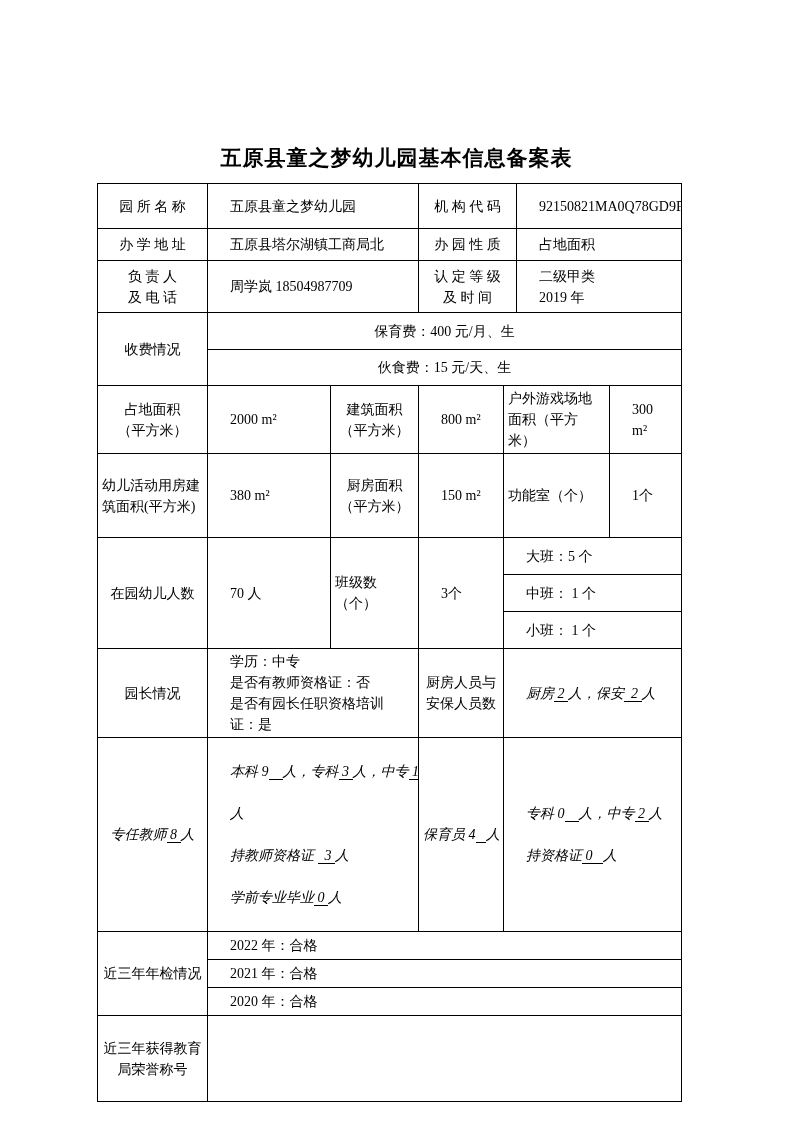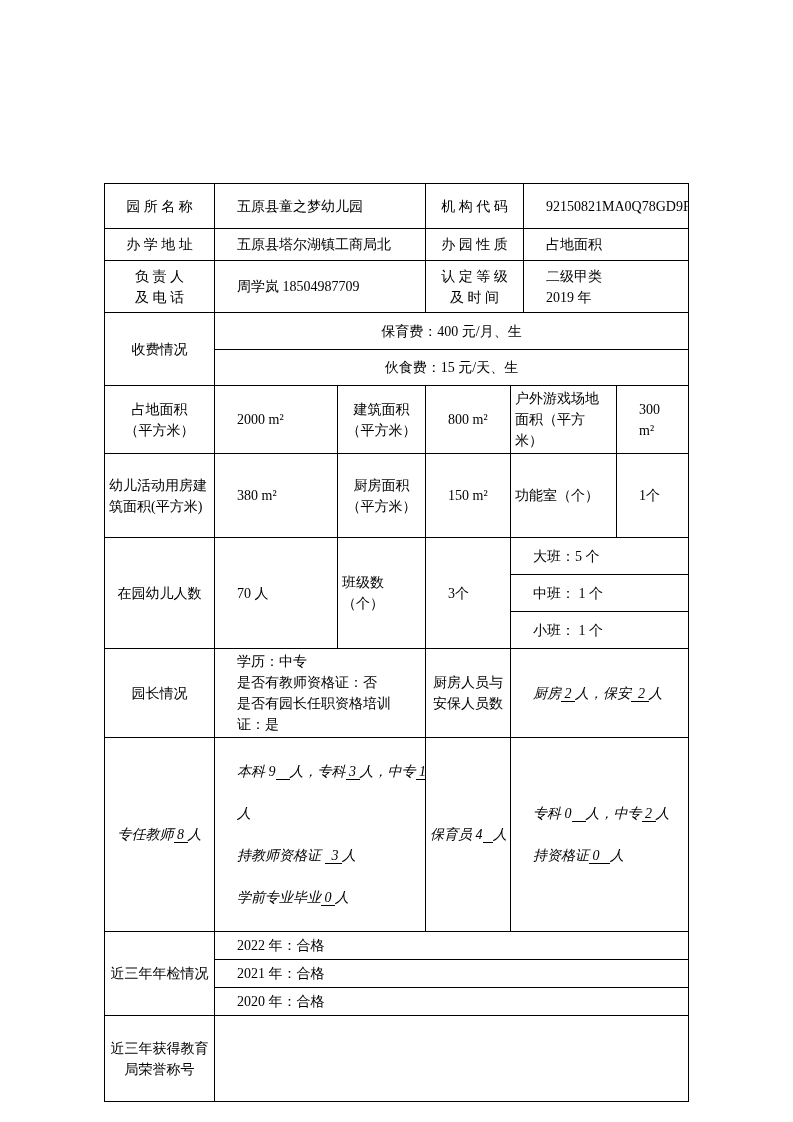--- a/index.html
+++ b/index.html
@@ -6,21 +6,21 @@
   .page{
     width:793px;height:1122px;background:#ffffff;position:relative;
     margin:0 auto;color:#000;
     font-family:"Liberation Serif","DejaVu Serif",serif;
   }
   .doc-title{
     position:absolute;top:144px;left:0;width:100%;
     text-align:center;font-size:21px;font-weight:bold;letter-spacing:1px;
   }
   table.form{
-    position:absolute;left:104px;top:183px;width:584px;
+    position:absolute;left:97px;top:183px;width:584px;
     border-collapse:collapse;table-layout:fixed;
     font-size:14px;
   }
   td{
     border:1px solid #000;
     padding:2px 22px;
     vertical-align:middle;
     line-height:1.5;
     overflow:hidden;
   }
@@ -29,20 +29,21 @@
   td.val{text-align:left;white-space:pre-line;}
   td.ctr{text-align:center;}
   .parts span{white-space:pre;font-style:italic;}
   .u{border-bottom:1px solid #000;}
 </style>
 </head>
 <body>
 
 <div class="page">
 
+  <div class="doc-title">五原县童之梦幼儿园基本信息备案表</div>
 
   <table class="form">
     <colgroup>
       <col style="width:110px">
         <col style="width:123px">
         <col style="width:88px">
       <col style="width:85px">
         <col style="width:13px">
         <col style="width:93px">
       <col style="width:72px">

